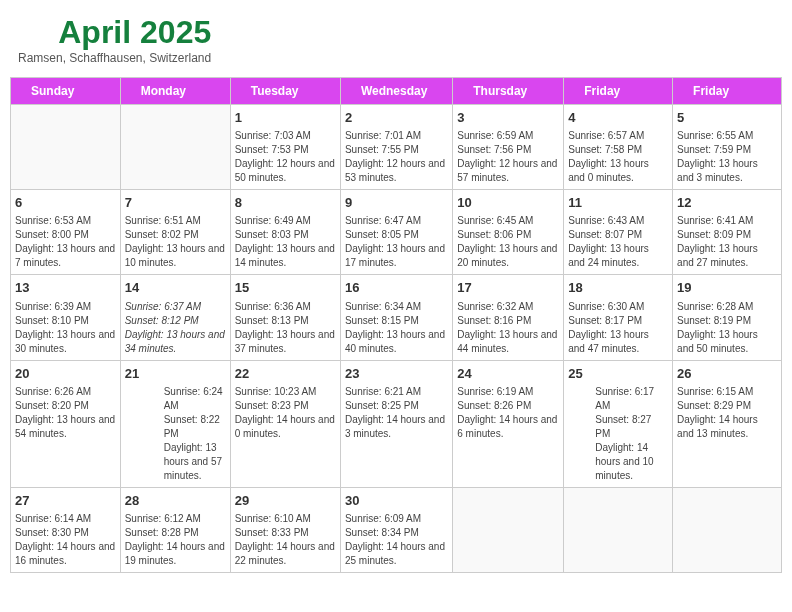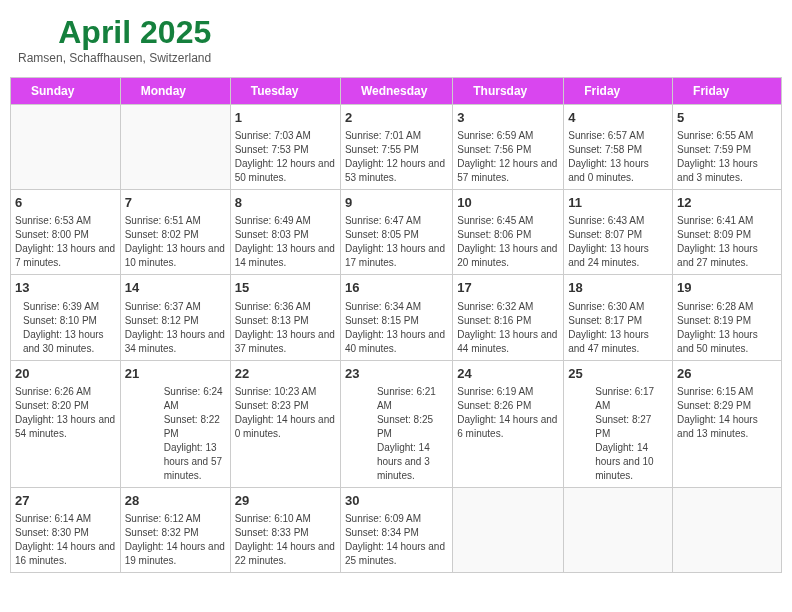--- a/index.html
+++ b/index.html
@@ -182,27 +182,27 @@
         <td>
           <div class="day-number">12</div>
           <div class="day-info" style="white-space: pre-line;">Sunrise: 6:41 AM
 Sunset: 8:09 PM
 Daylight: 13 hours and 27 minutes.</div>
         </td>
       </tr>
       <tr>
         <td>
           <div class="day-number">13</div>
-          <div class="day-info" style="white-space: pre-line; margin-left: 8px;">Sunrise: 6:39 AM
+          <div class="day-info" style="white-space: pre-line;">Sunrise: 6:39 AM
 Sunset: 8:10 PM
 Daylight: 13 hours and 30 minutes.</div>
         </td>
         <td>
           <div class="day-number">14</div>
-          <div class="day-info" style="white-space: pre-line;">Sunrise: 6:37 AM
+          <div class="day-info" style="white-space: pre-line; font-style: italic;">Sunrise: 6:37 AM
 Sunset: 8:12 PM
 Daylight: 13 hours and 34 minutes.</div>
         </td>
         <td>
           <div class="day-number">15</div>
           <div class="day-info" style="white-space: pre-line;">Sunrise: 6:36 AM
 Sunset: 8:13 PM
 Daylight: 13 hours and 37 minutes.</div>
         </td>
         <td>
@@ -244,21 +244,21 @@
 Daylight: 13 hours and 57 minutes.</div>
         </td>
         <td>
           <div class="day-number">22</div>
           <div class="day-info" style="white-space: pre-line;">Sunrise: 10:23 AM
 Sunset: 8:23 PM
 Daylight: 14 hours and 0 minutes.</div>
         </td>
         <td>
           <div class="day-number">23</div>
-          <div class="day-info" style="white-space: pre-line; margin-left: 32px;">Sunrise: 6:21 AM
+          <div class="day-info" style="white-space: pre-line;">Sunrise: 6:21 AM
 Sunset: 8:25 PM
 Daylight: 14 hours and 3 minutes.</div>
         </td>
         <td>
           <div class="day-number">24</div>
           <div class="day-info" style="white-space: pre-line;">Sunrise: 6:19 AM
 Sunset: 8:26 PM
 Daylight: 14 hours and 6 minutes.</div>
         </td>
         <td>
@@ -277,21 +277,21 @@
       <tr>
         <td>
           <div class="day-number">27</div>
           <div class="day-info" style="white-space: pre-line;">Sunrise: 6:14 AM
 Sunset: 8:30 PM
 Daylight: 14 hours and 16 minutes.</div>
         </td>
         <td>
           <div class="day-number">28</div>
           <div class="day-info" style="white-space: pre-line;">Sunrise: 6:12 AM
-Sunset: 8:32 PM
+Sunset: 8:28 PM
 Daylight: 14 hours and 19 minutes.</div>
         </td>
         <td>
           <div class="day-number">29</div>
           <div class="day-info" style="white-space: pre-line;">Sunrise: 6:10 AM
 Sunset: 8:33 PM
 Daylight: 14 hours and 22 minutes.</div>
         </td>
         <td>
           <div class="day-number">30</div>

